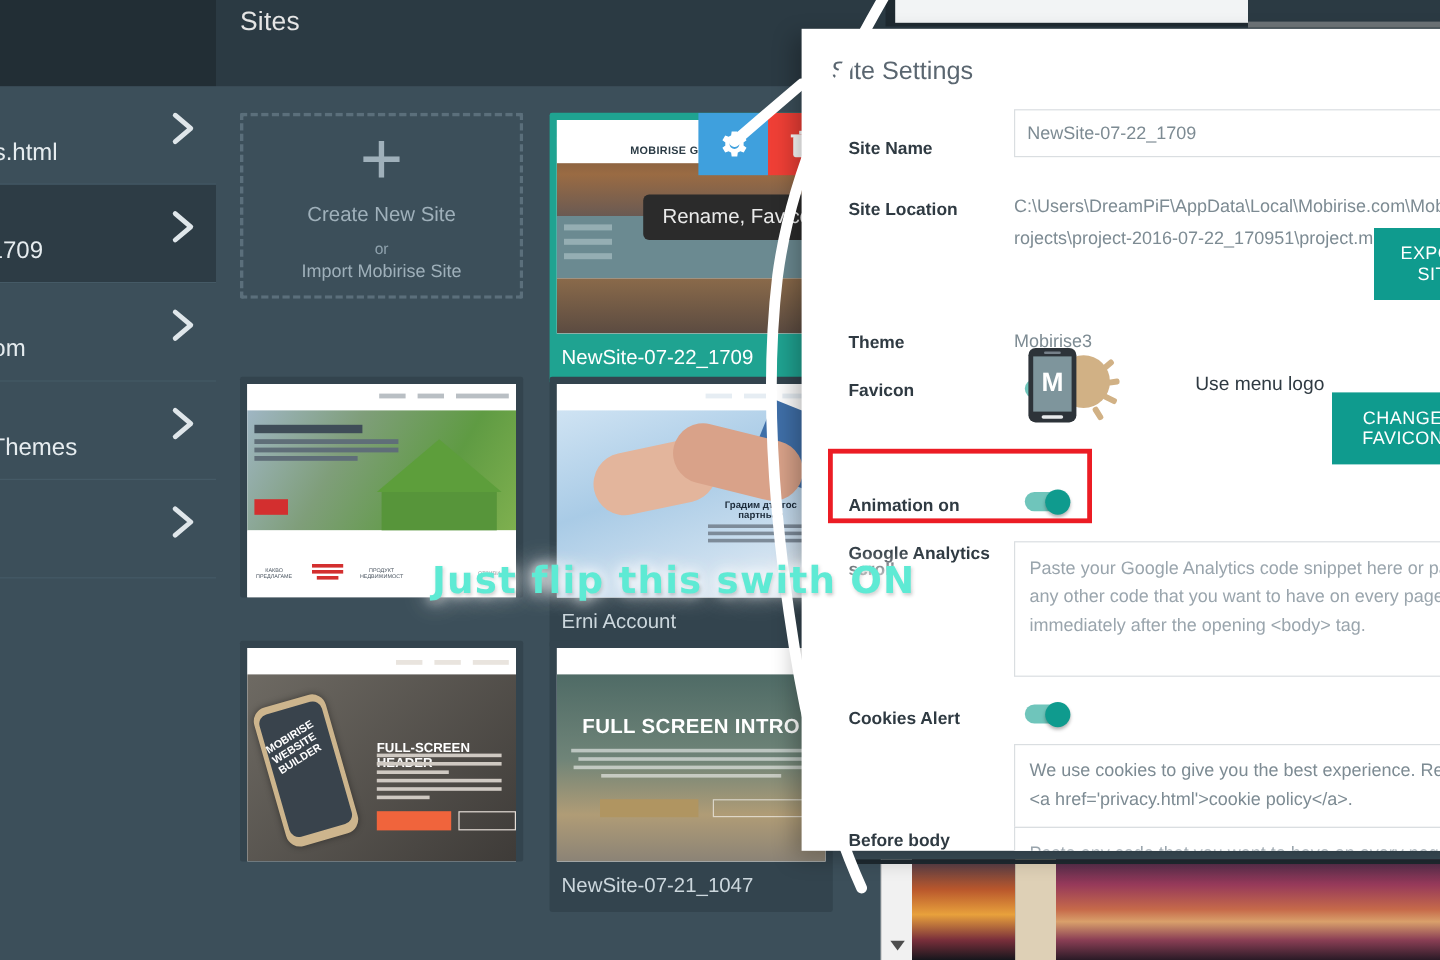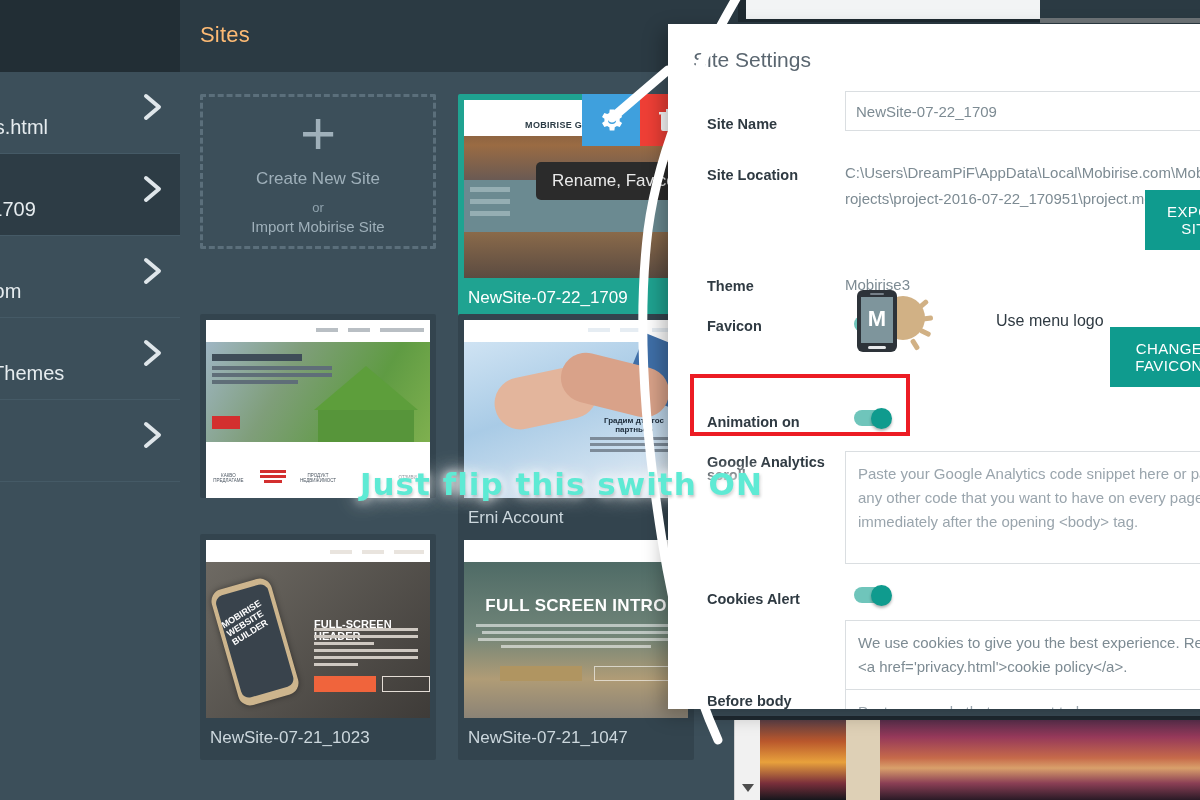--- a/index.html
+++ b/index.html
@@ -9,21 +9,21 @@
     font-family: "Liberation Sans", sans-serif;
     background: #36474f;
   }
   #root { position: relative; width: 1200px; height: 800px; overflow: hidden; }
 
   
   .app-bg { position:absolute; inset:0; background:#3c4f5a; }
 
   .topbar-left { position:absolute; left:0; top:0; width:180px; height:72px; background:#222e35; }
   .topbar-main { position:absolute; left:180px; top:0; right:0; height:72px; background:#2b3a43; }
-  .topbar-title { position:absolute; left:200px; top:22px; font-size:22px; color:#fdba74; letter-spacing:.2px; }
+  .topbar-title { position:absolute; left:200px; top:5px; font-size:22px; color:#e5e5e5; letter-spacing:.2px; }
 
   
   .sidebar { position:absolute; left:0; top:72px; width:180px; bottom:0; background:#3c4f5a; }
   .side-item {
     position:relative; height:82px; border-bottom:1px solid #46five; border-bottom:1px solid #455a66;
     display:flex; align-items:center; padding:0 10px 0 0;
   }
   .side-item.active { background:#2d3c45; }
   .side-label {
     font-size:20px; color:#e6ecef; white-space:nowrap;
@@ -391,21 +391,20 @@
               <i></i>
               <i></i>
               <i style="width:60px"></i>
               <i></i>
               <i></i>
               <i style="width:44px"></i>
             </div>
           <div class="btn1"></div>
             <div class="btn2"></div>
         </div>
-        <div class="caption">NewSite-07-21_1023</div>
       </div>
 
       <div class="site-card" style="left:258px; top:440px;">
         <div class="thumb thE">
           <div class="bg"></div>
           <div class="hd">FULL SCREEN INTRO</div>
           <div class="ln">
               <i style="width:200px"></i>
               <i style="width:188px"></i>
               <i style="width:196px"></i>

